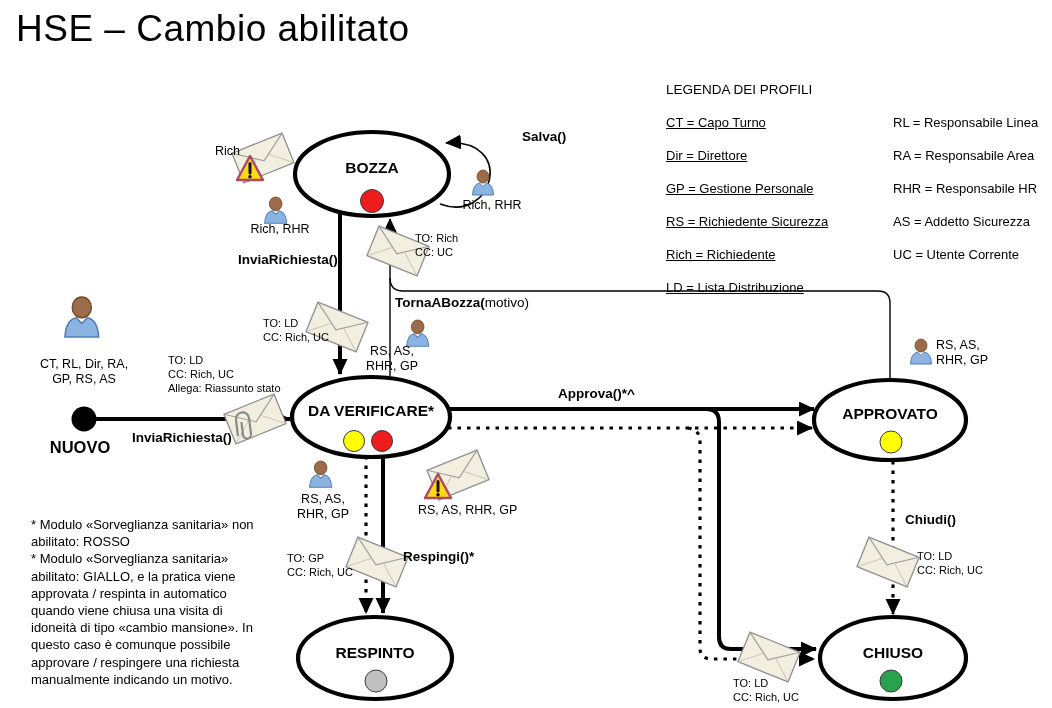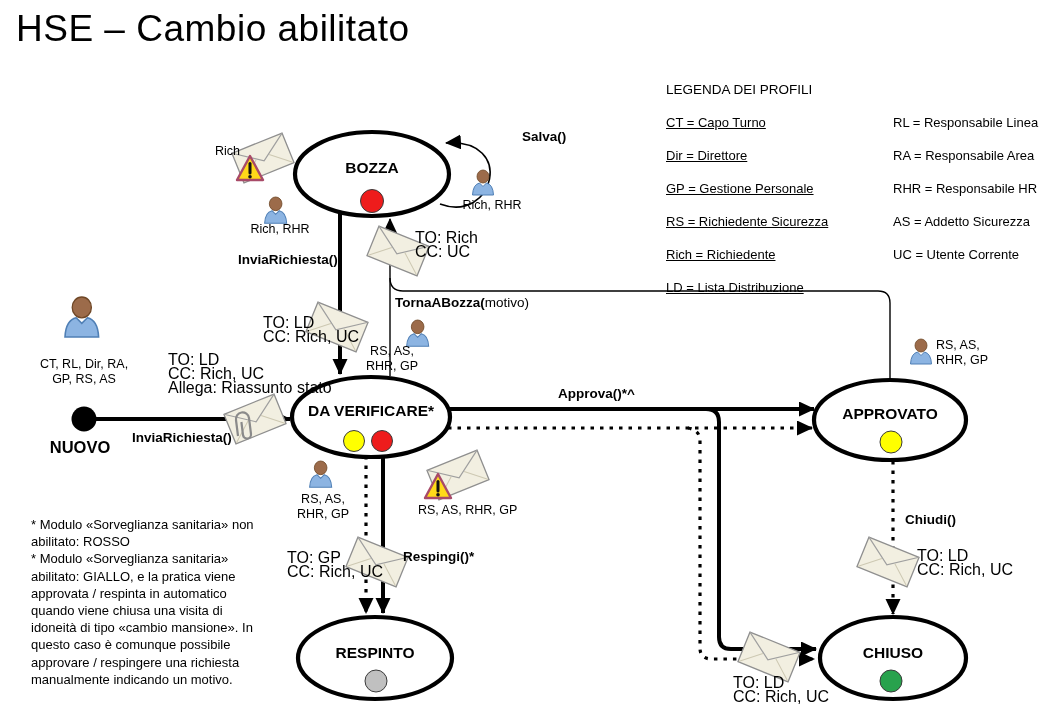--- a/index.html
+++ b/index.html
@@ -8,21 +8,21 @@
     font-family:"Liberation Sans", sans-serif; color:#000; overflow:hidden;
   }
   #diagram-svg { position:absolute; left:0; top:0; }
   .lbl { position:absolute; white-space:pre-line; color:#000; }
   .title { font-size:37px; font-weight:400; letter-spacing:0.5px; }
   .legend-title { font-size:13.5px; font-weight:400; }
   .legend-col { font-size:13px; line-height:16.5px; }
   .state { font-size:15.5px; font-weight:700; transform:translateX(-50%); white-space:nowrap; }
   .tlabel { font-size:13.5px; font-weight:700; white-space:nowrap; }
   .tlabel .normal { font-weight:400;text-align:center; }
-  .notif { font-size:16px; line-height:14px; }
+  .notif { font-size:11px; line-height:14px; }
   .actor { font-size:12.5px; line-height:14.5px; }
   .center { transform:translateX(-50%); text-align:center; }
   .note { font-size:13px; line-height:17.2px; }
 </style>
 </head>
 <body>
 
 <div id="canvas">
 
   <svg id="diagram-svg" width="1052" height="708" viewBox="0 0 1052 708">

